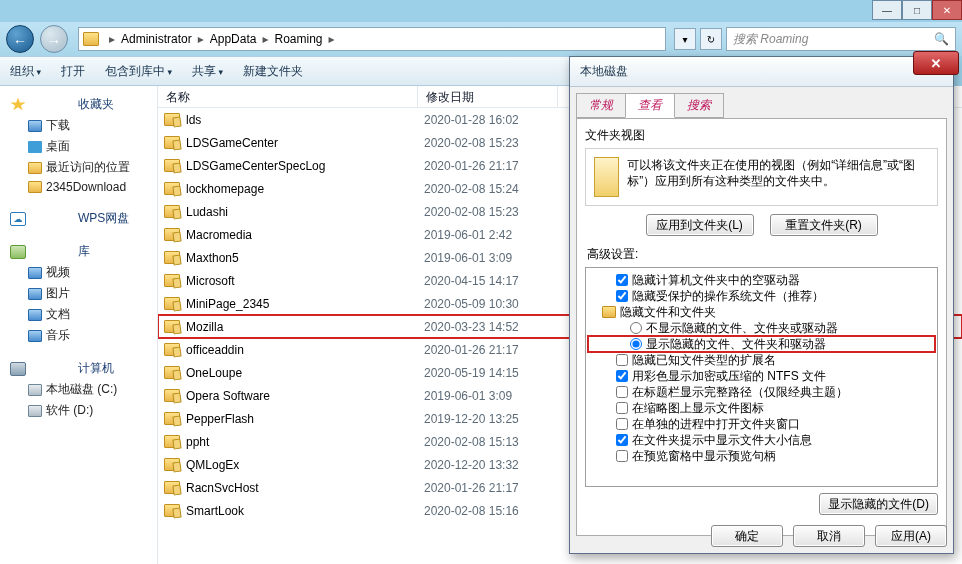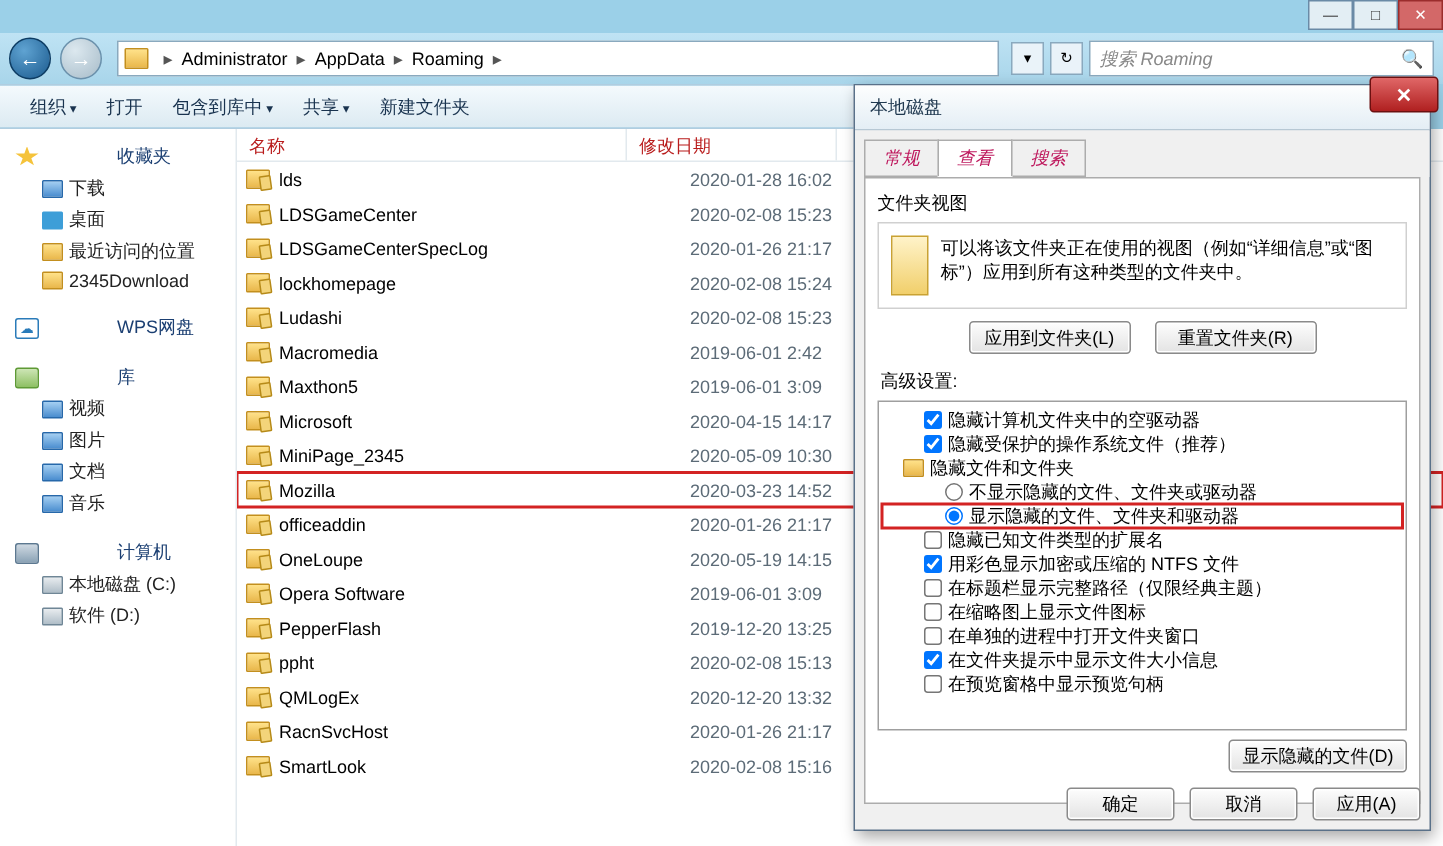--- a/index.html
+++ b/index.html
@@ -18,21 +18,21 @@
   .addr { flex: 1; height: 24px; margin: 0 4px 0 10px; background: #fff; border: 1px solid #8aa9be; display: flex; align-items: center; padding: 0 4px; }
   .addr .folder-ic { width: 16px; height: 14px; background: linear-gradient(#ffe28a,#e9b74b); border: 1px solid #c38f1e; border-radius: 1px; margin-right: 6px; }
   .addr .crumb { padding: 0 2px; cursor: default; }
   .addr .sep { padding: 0 4px; color: #555; }
   .addr-end { display: flex; align-items: center; gap: 4px; margin: 0 4px; }
   .addr-end div { width: 22px; height: 22px; border: 1px solid #8aa9be; background: #eaf3f9; display: flex; align-items: center; justify-content: center; font-size: 10px; }
   .search { width: 230px; height: 24px; margin-right: 6px; background: #fff; border: 1px solid #8aa9be; display: flex; align-items: center; padding: 0 6px; color: #888; font-style: italic; }
   .search .mag { margin-left: auto; color: #3b6ea2; font-style: normal; }
 
   
-  .toolbar { position: absolute; top: 56px; left: 0; right: 16px; height: 30px; background: linear-gradient(#f4fafd,#dceaf2); border-top: 1px solid #b0cde0; border-bottom: 1px solid #b0cde0; display: flex; align-items: center; padding-left: 10px; }
+  .toolbar { position: absolute; top: 56px; left: 0; right: 16px; height: 30px; background: linear-gradient(#f4fafd,#dceaf2); border-top: 1px solid #b0cde0; border-bottom: 1px solid #b0cde0; display: flex; align-items: center; }
   .toolbar span { padding: 4px 10px; color: #19334f; cursor: default; border-radius: 2px; }
   .toolbar span.drop::after { content: " ▾"; font-size: 9px; color: #19334f; }
   .toolbar .right { margin-left: auto; display: flex; align-items: center; padding-right: 6px; gap: 2px; }
   .toolbar .right div { width: 24px; height: 22px; border: 1px solid transparent; display: flex; align-items: center; justify-content: center; }
 
   
   .main { position: absolute; top: 86px; left: 0; right: 0; bottom: 0; display: flex; background: #fff; }
 
   
   .sidebar { width: 158px; border-right: 1px solid #e2e9ee; padding: 8px 0 0 0; overflow: hidden; }
@@ -45,26 +45,26 @@
   .ic-bluefold { background: linear-gradient(#a4cff2,#4a8dcf); border: 1px solid #2668aa; }
   .ic-desk { background: #3d9ed8; }
   .ic-fold { background: linear-gradient(#ffe28a,#e9b74b); border: 1px solid #c38f1e; }
   .ic-wps  { background: #fff; border: 1px solid #2a7bb9; color:#2a7bb9; font-size:9px; display:flex;align-items:center;justify-content:center; }
   .ic-lib  { background: linear-gradient(#cde5b5,#8ec063); border:1px solid #5e9a35; }
   .ic-comp { background: linear-gradient(#cfd9e2,#8aa2b5); border:1px solid #5c7890; }
   .ic-drive{ background: linear-gradient(#e8ecef,#b0bec8); border:1px solid #6f8696; }
 
   
   .files { flex: 1; overflow: hidden; }
-  .cols { display: flex; height: 22px; border-bottom: 1px solid #e2e9ee; color: #b91c1c; }
+  .cols { display: flex; height: 22px; border-bottom: 1px solid #e2e9ee; color: #0f172a; }
   .cols div { padding: 3px 8px; border-right: 1px solid #e2e9ee; }
   .col-name { width: 260px; }
   .col-date { width: 140px; }
   .rows { }
-  .row { display: flex; align-items: center; height: 23px; padding-left: 6px; gap: 36px; }
+  .row { display: flex; align-items: center; height: 23px; padding-left: 6px; }
   .row .cell-name { display: flex; align-items: center; width: 260px; }
   .row .folder-ic { width: 16px; height: 13px; background: linear-gradient(#ffe28a,#e9b74b); border: 1px solid #c38f1e; border-radius: 1px; margin-right: 6px; position: relative; }
   .row .folder-ic::after { content: ""; position: absolute; width: 6px; height: 8px; right: -2px; bottom: -2px; background: #f3d47a; border: 1px solid #b68a18; border-radius: 1px; transform: rotate(-8deg); }
   .row .cell-date { width: 170px; color: #5c6b77; }
   .row.hl { outline: 2px solid #d32323; outline-offset: -1px; }
 
   
   .dialog { position: absolute; top: 56px; right: 8px; width: 385px; height: 498px; background: #f0f0f0; border: 1px solid #5a7189; box-shadow: 2px 4px 10px rgba(0,0,0,.35); }
   .dialog-title { height: 30px; background: linear-gradient(#fdfefe,#e4eef5); border-bottom: 1px solid #b7c8d4; display: flex; align-items: center; padding-left: 10px; color: #203950; }
   .dialog-close { position: absolute; top: -6px; right: -6px; width: 46px; height: 24px; background: linear-gradient(#e06767,#b02020); border: 1px solid #6c1010; border-radius: 3px; color: #fff; display: flex; align-items: center; justify-content: center; font-size: 13px; font-weight: bold; }

